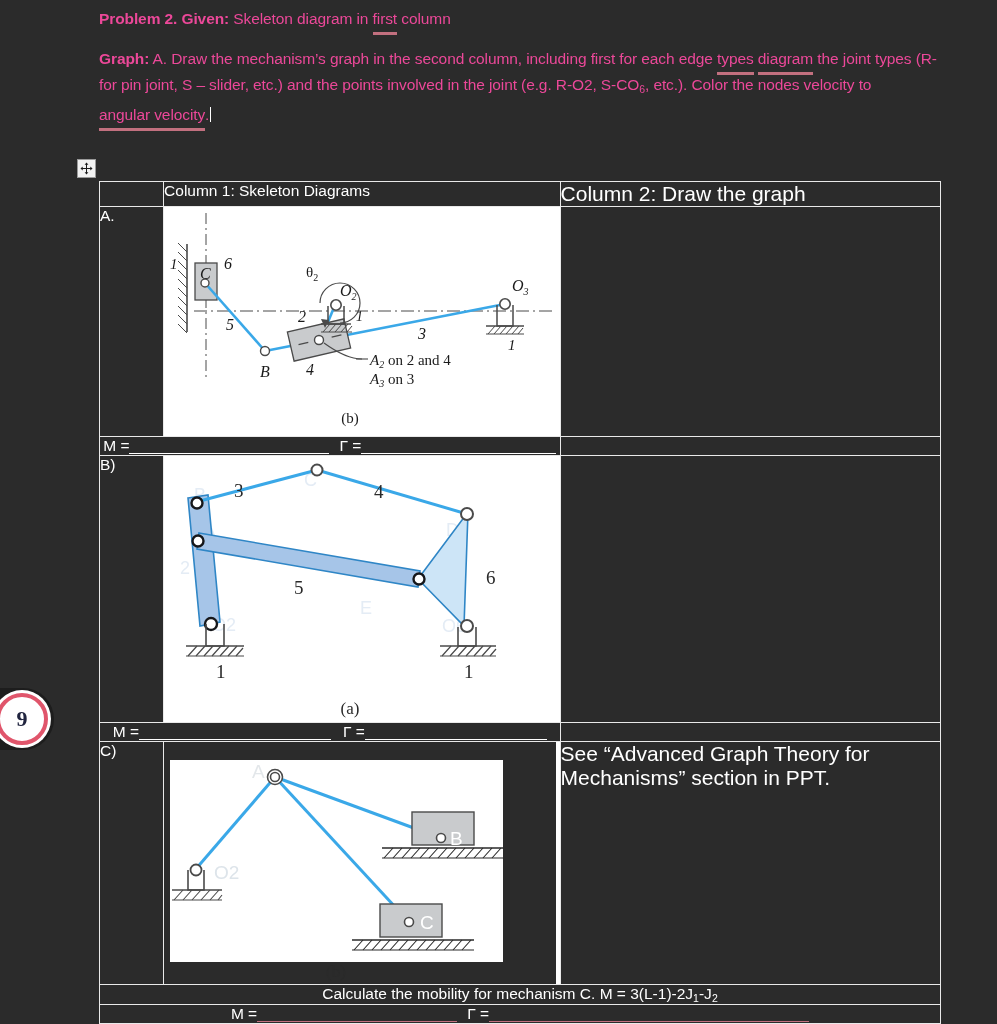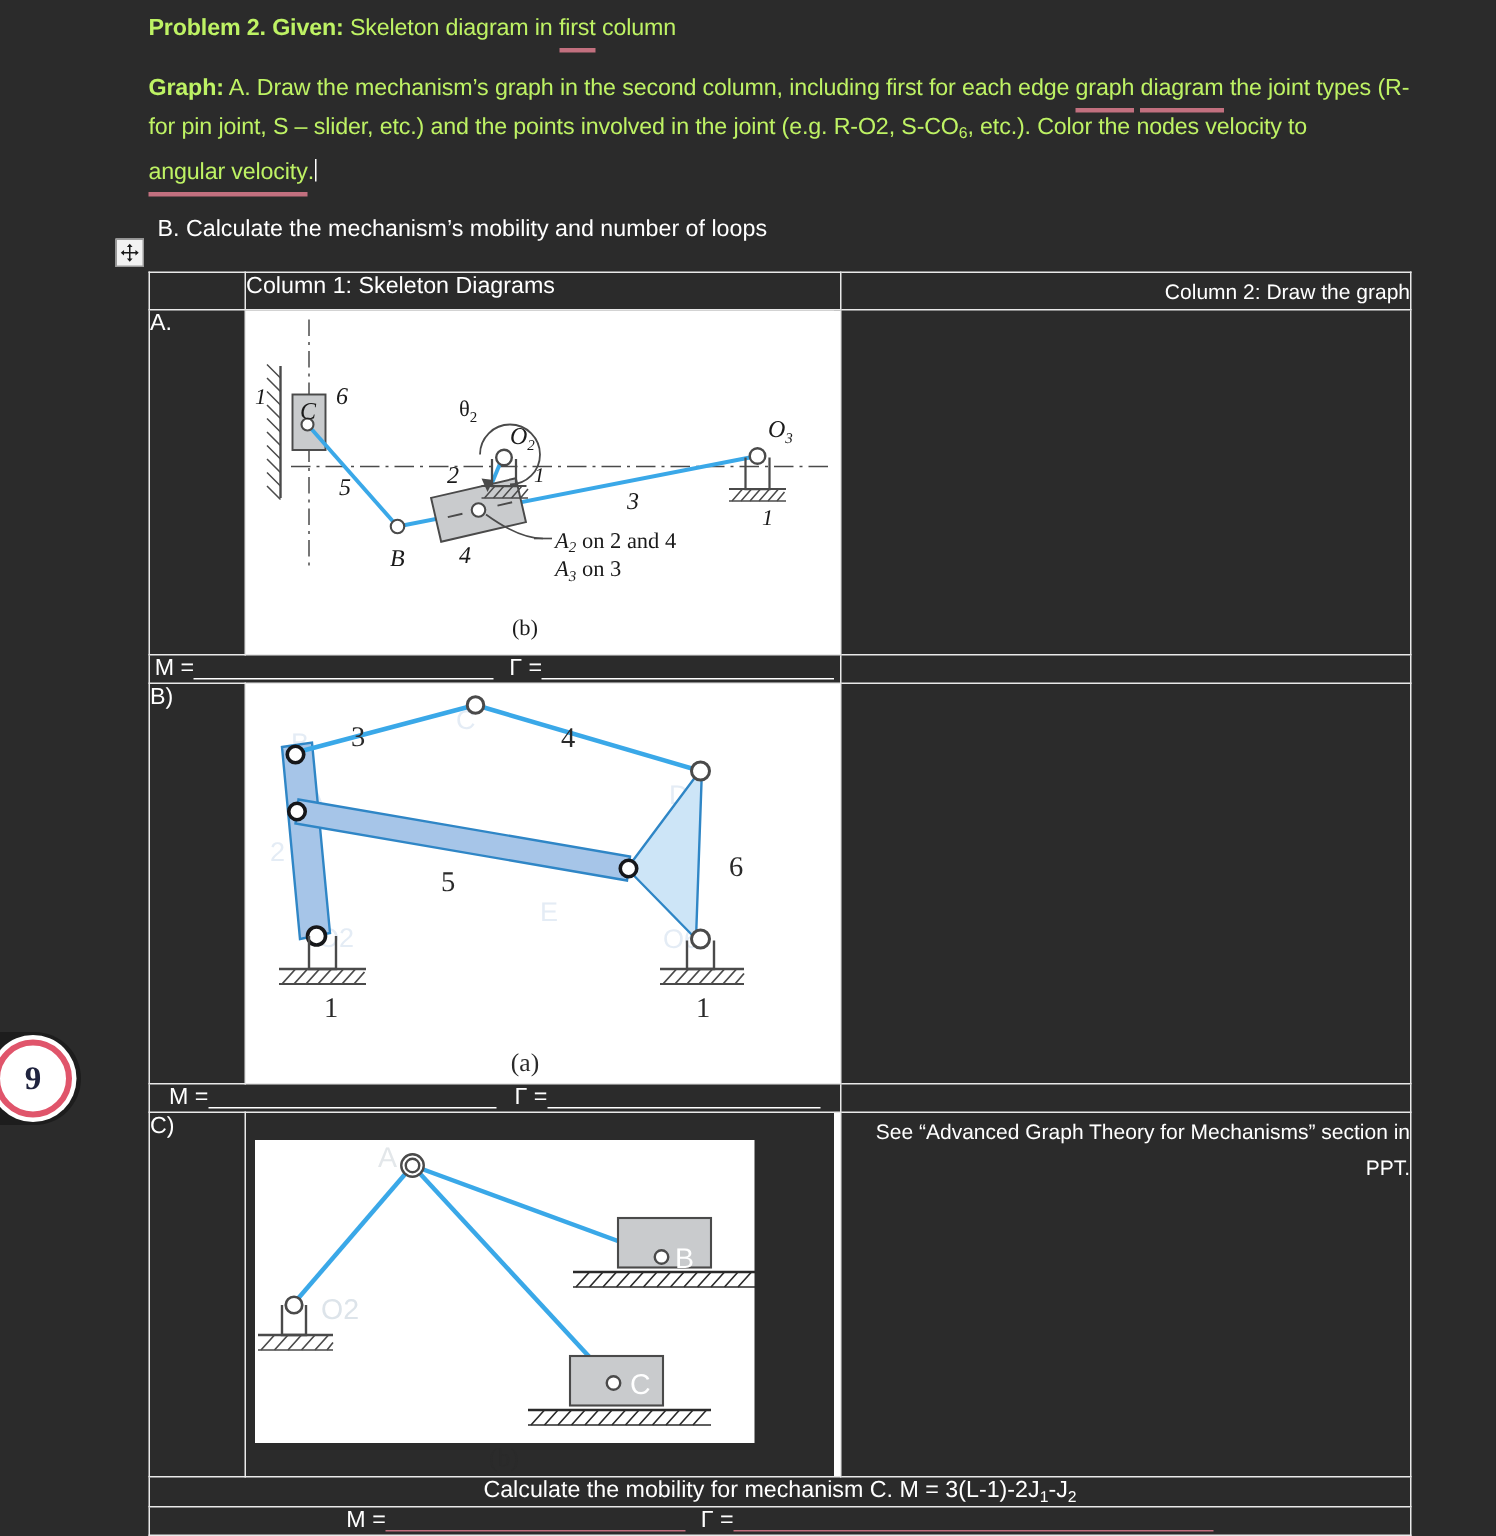--- a/index.html
+++ b/index.html
@@ -16,21 +16,21 @@
     background: #2b2b2b;
     color: #ffffff;
   }
 
   
   .prompt {
     position: absolute;
     left: 99px; top: 6px; width: 845px;
     font-size: 15.5px;
     line-height: 26px;
-    color: #bef264;
+    color: #ec4899;
     letter-spacing: -0.1px;
   }
   .prompt p { margin: 0 0 14px 0; }
   .prompt p.last { margin-bottom: 0; }
   .b { font-weight: bold; }
   .hl { position: relative; display: inline-block; }
   .hl::after {
     content: "";
     position: absolute;
     left: 0; right: 0; bottom: -3px;
@@ -96,21 +96,21 @@
     border: 1px solid #e9e9e9;
     vertical-align: top;
     padding: 0;
     color: #fff;
     background: #2b2b2b;
     font-weight: normal;
   }
   .hdr-cell { height: 25px; font-size: 15.5px; padding: 1px 0 0 6px; text-align: left; }
   .lbl-cell { width: 64px; text-align: left; font-size: 15.5px; vertical-align: middle; padding-left: 12px; }
   .diag-cell { width: 396px; padding: 0; }
-  .graph-cell { width: 380px; padding: 6px 0 0 6px; font-size: 14px; line-height: 24px; text-align: right; }
+  .graph-cell { width: 380px; padding: 6px 0 0 6px; font-size: 21px; line-height: 24px; }
   .span-cell { font-size: 15.5px; padding: 3px 0 2px 12px; text-align: center; }
 
   .blank-line {
     display: inline-block;
     border-bottom: 1.6px solid #ffffff;
     height: 15px;
     vertical-align: -3px;
   }
   .blank-line.pink { border-bottom-color: #c2707f; }
   .gamma-row { white-space: nowrap; }
@@ -126,28 +126,25 @@
 </head>
 <body>
 
 <div id="page">
 
   <div class="prompt">
     <p>
       <span class="b">Problem 2. Given:</span><span> Skeleton diagram in </span><span class="hl">first</span><span> column</span>
     </p>
     <p class="last">
-      <span class="b">Graph:</span><span> A. Draw the mechanism’s graph in the second column, including first for each edge </span><span class="hl">graph</span>
+      <span class="b">Graph:</span><span> A. Draw the mechanism’s graph in the second column, including first for each edge </span><span class="hl">types</span>
       <span class="hl">diagram</span><span> the joint types (R- for pin joint, S – slider, etc.) and the points involved in the joint (e.g. R-O2, S-</span><span>CO</span><span class="sub">6</span><span>, etc.). Color the nodes velocity to </span><span class="hl">angular velocity</span><span>.</span><span class="caret"></span>
     </p>
   </div>
 
-  <div class="promptB">
-    <span>B. Calculate the mechanism’s mobility and number of loops</span>
-  </div>
 
   <div class="move-handle">
     <svg width="13" height="13" viewBox="0 0 13 13">
       <path d="M6.5 0.5 L4.6 2.7 H8.4 Z M6.5 12.5 L4.6 10.3 H8.4 Z M0.5 6.5 L2.7 4.6 V8.4 Z M12.5 6.5 L10.3 4.6 V8.4 Z M6 2.7 h1 v7.6 h-1 Z M2.7 6 h7.6 v1 h-7.6 Z" fill="#1a1a1a"></path>
     </svg>
   </div>
 
   <div class="badge">
 
     <div class="badge-circle">9</div>

